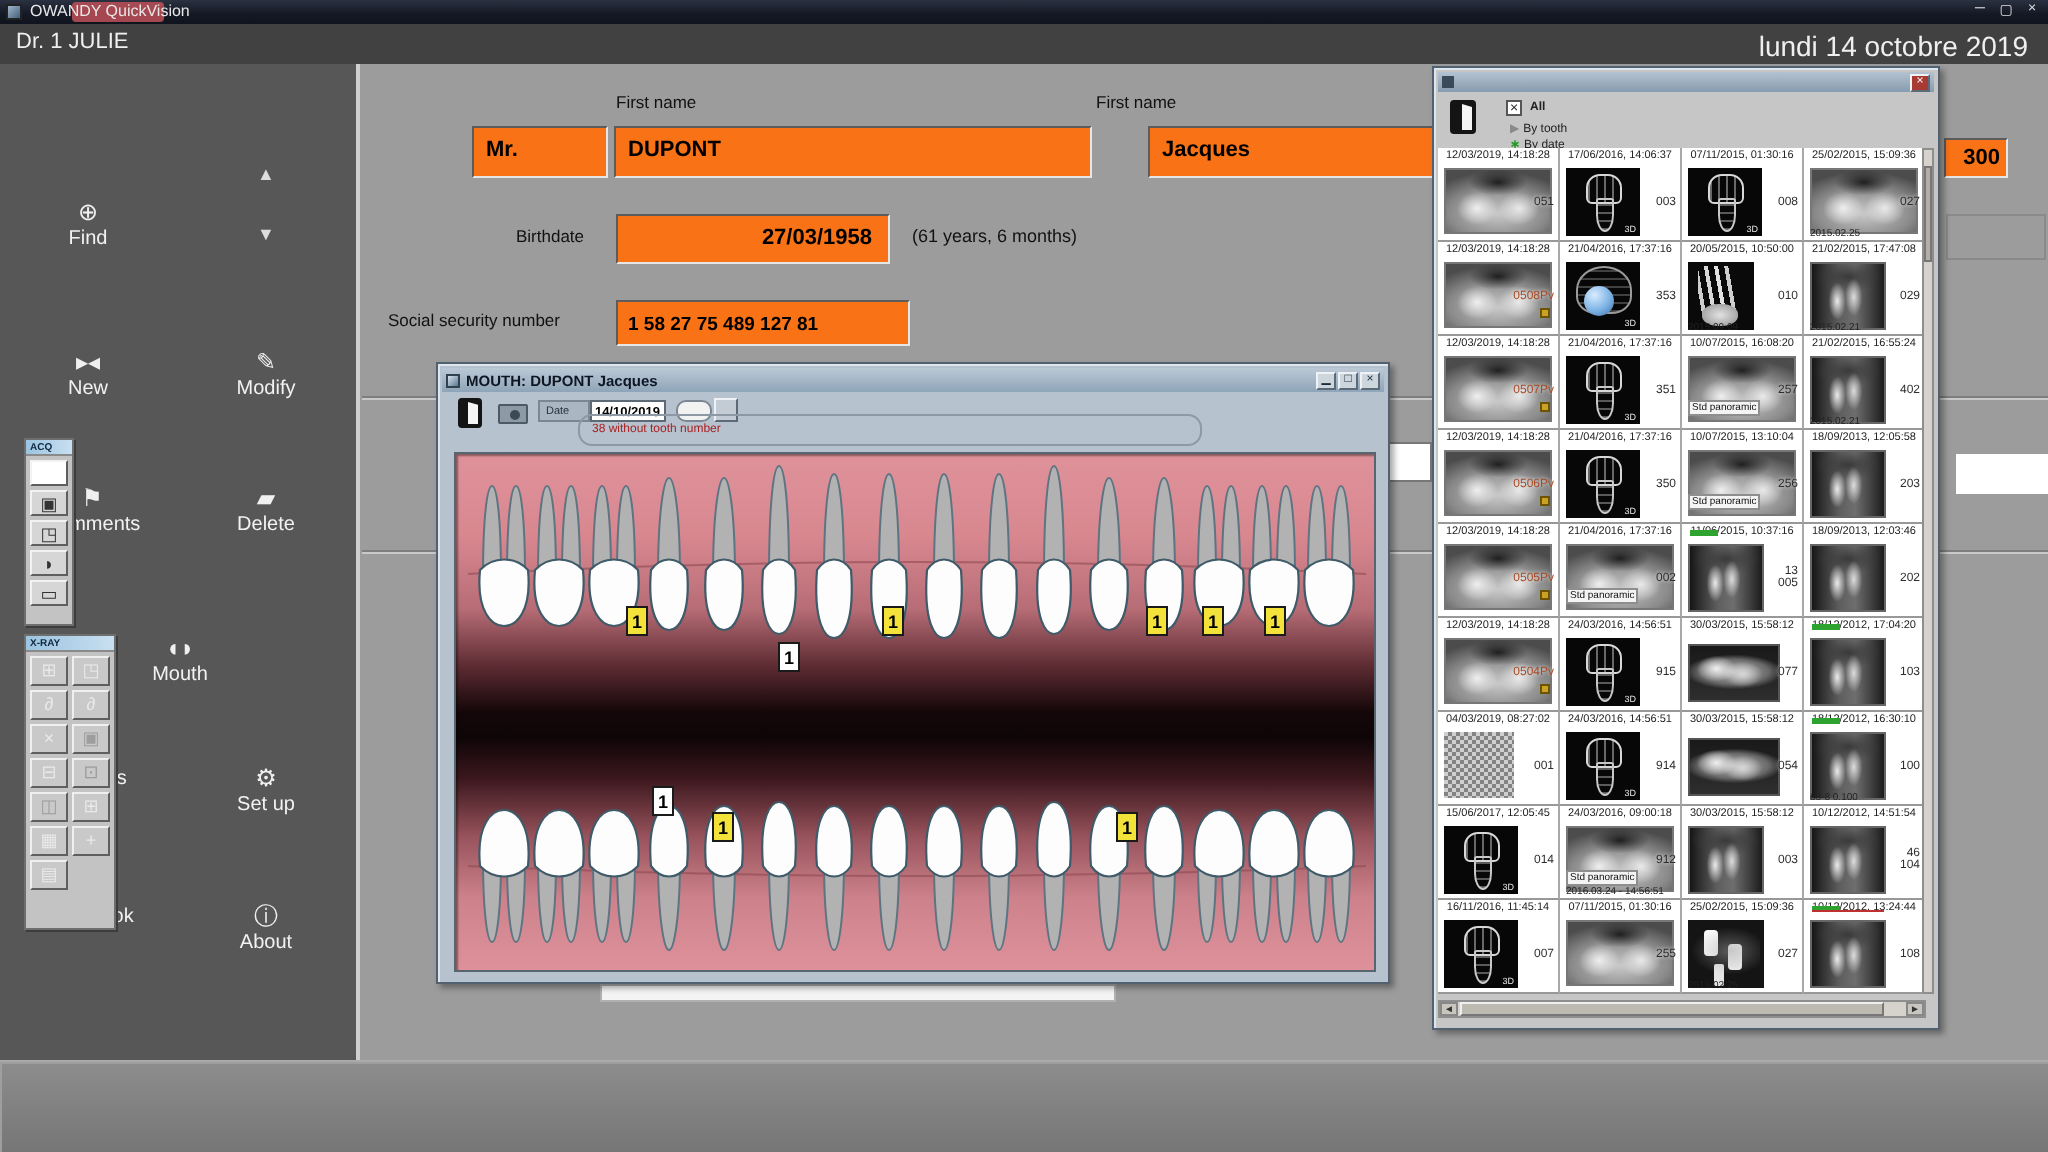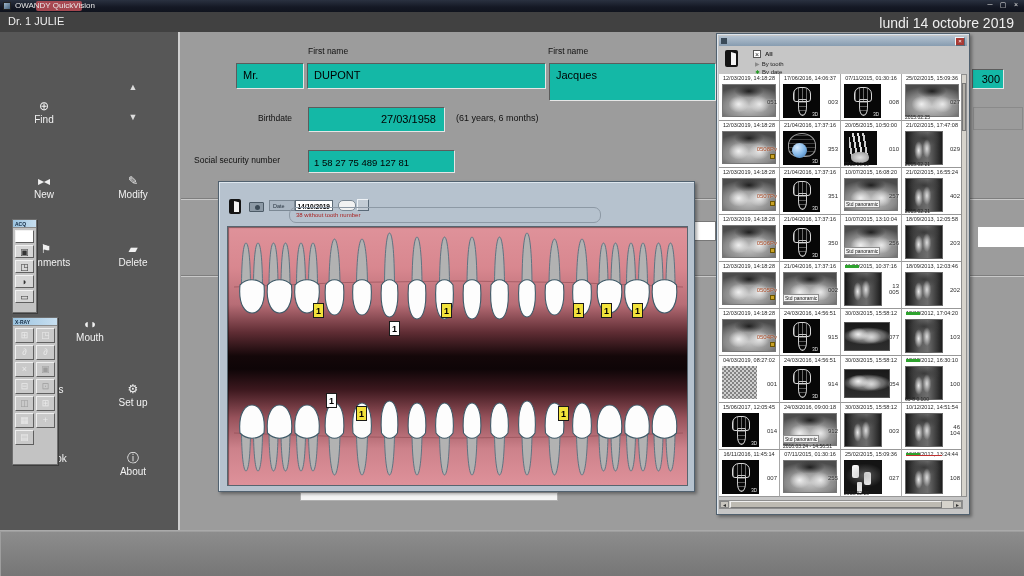--- a/index.html
+++ b/index.html
@@ -59,23 +59,23 @@
   .xray .grid { display:grid; grid-template-columns:1fr 1fr; padding:2px; gap:2px; }
   .xray .pbtn { height:15px; background:#c9c9c9; border:1px solid;
     border-color:#efefef #5f5f5f #5f5f5f #efefef; font-size:9px; line-height:13px;
     text-align:center; color:#e9e9e9; }
   .xray .pbtn.dis { color:#9d9d9d; }
 
   
   .main-sep { position:absolute; left:181px; right:0; height:2px;
     border-top:1px solid #7e7e7e; border-bottom:1px solid #c9c9c9; z-index:1; }
   .flabel { position:absolute; font-size:8.5px; color:#111; z-index:1; }
-  .fbox { position:absolute; background:#14b8a6; border:1px solid;
+  .fbox { position:absolute; background:#f97316; border:1px solid;
     border-color:#5c5c5c #e6e6e6 #e6e6e6 #5c5c5c; color:#000; z-index:1;
-    font-weight:normal; overflow:hidden; }
+    font-weight:bold; overflow:hidden; }
   .foutline { position:absolute; border:1px solid #8a8a8a; z-index:1; }
   .fplain { position:absolute; background:#fff; z-index:1; }
 
   
   .win { position:absolute; background:#b6c2ce; border:1px solid #51616f;
     box-shadow:inset 1px 1px 0 #dde6ee, 2px 2px 3px rgba(0,0,0,.35); }
   .wtitle { position:absolute; left:2px; right:2px; top:2px;
     background:linear-gradient(180deg,#bcc9d7,#8ea4b8); display:flex; align-items:center; }
   .wbtn { width:10px; height:9px; background:#cdd5dd; border:1px solid;
     border-color:#eef2f6 #5a6a78 #5a6a78 #eef2f6; font-size:6px; line-height:7px;
@@ -310,35 +310,42 @@
 </div>
 
 <div class="main-sep" style="top:198px;"></div>
 <div class="main-sep" style="top:275px;"></div>
 
 <span class="flabel" style="left:308px; top:46px;">First name</span>
 <span class="flabel" style="left:548px; top:46px;text-align:center;">First name</span>
 
 <div class="fbox" style="left:236px; top:63px; width:68px; height:26px; font-size:11px; padding:5px 0 0 6px;">Mr.</div>
 <div class="fbox" style="left:307px; top:63px; width:239px; height:26px; font-size:11px; padding:5px 0 0 6px;">DUPONT</div>
-<div class="fbox" style="left:549px; top:63px; width:167px; height:38px; font-size:11px; padding:5px 0 0 6px;">Jacques</div>
+<div class="fbox" style="left:574px; top:63px; width:167px; height:26px; font-size:11px; padding:5px 0 0 6px;">Jacques</div>
 <div class="fbox" style="left:972px; top:69px; width:32px; height:20px; font-size:11px; padding:3px 3px 0 0; text-align:right;">300</div>
 <div class="foutline" style="left:973px; top:107px; width:50px; height:23px;"></div>
 
 <span class="flabel" style="left:258px; top:113px;">Birthdate</span>
 <div class="fbox" style="left:308px; top:107px; width:137px; height:25px; font-size:11px; padding:5px 8px 0 0; text-align:right;">27/03/1958</div>
 <span class="flabel" style="left:456px; top:113px; font-size:9px;">(61 years, 6 months)</span>
 
 <span class="flabel" style="left:194px; top:155px;">Social security number</span>
 <div class="fbox" style="left:308px; top:150px; width:147px; height:23px; font-size:9.5px; padding:6px 0 0 5px;">1 58 27 75 489 127 81</div>
 
 <div class="fplain" style="left:686px; top:221px; width:30px; height:20px; border:1px solid #777;"></div>
 <div class="fplain" style="left:978px; top:227px; width:46px; height:20px;"></div>
 
 <div class="win mouth-win">
+  <div class="wtitle">
+    <span class="wicon"></span>
+    <span class="ttext">MOUTH: DUPONT Jacques</span>
+    <span class="wbtn">▁</span>
+    <span class="wbtn">□</span>
+    <span class="wbtn" style="margin-right:2px;">×</span>
+  </div>
   <span class="door tb-door"></span>
   <span class="tb-cam"></span>
   <span class="tb-datelbl">Date</span>
   <span class="tb-dateval">14/10/2019</span>
   <span class="tb-slider"></span>
   <span class="tb-thumbbtn"></span>
   <div class="warnband">
     <span class="wtext">38 without tooth number</span>
   </div>
   <div class="chart" id="chart">

